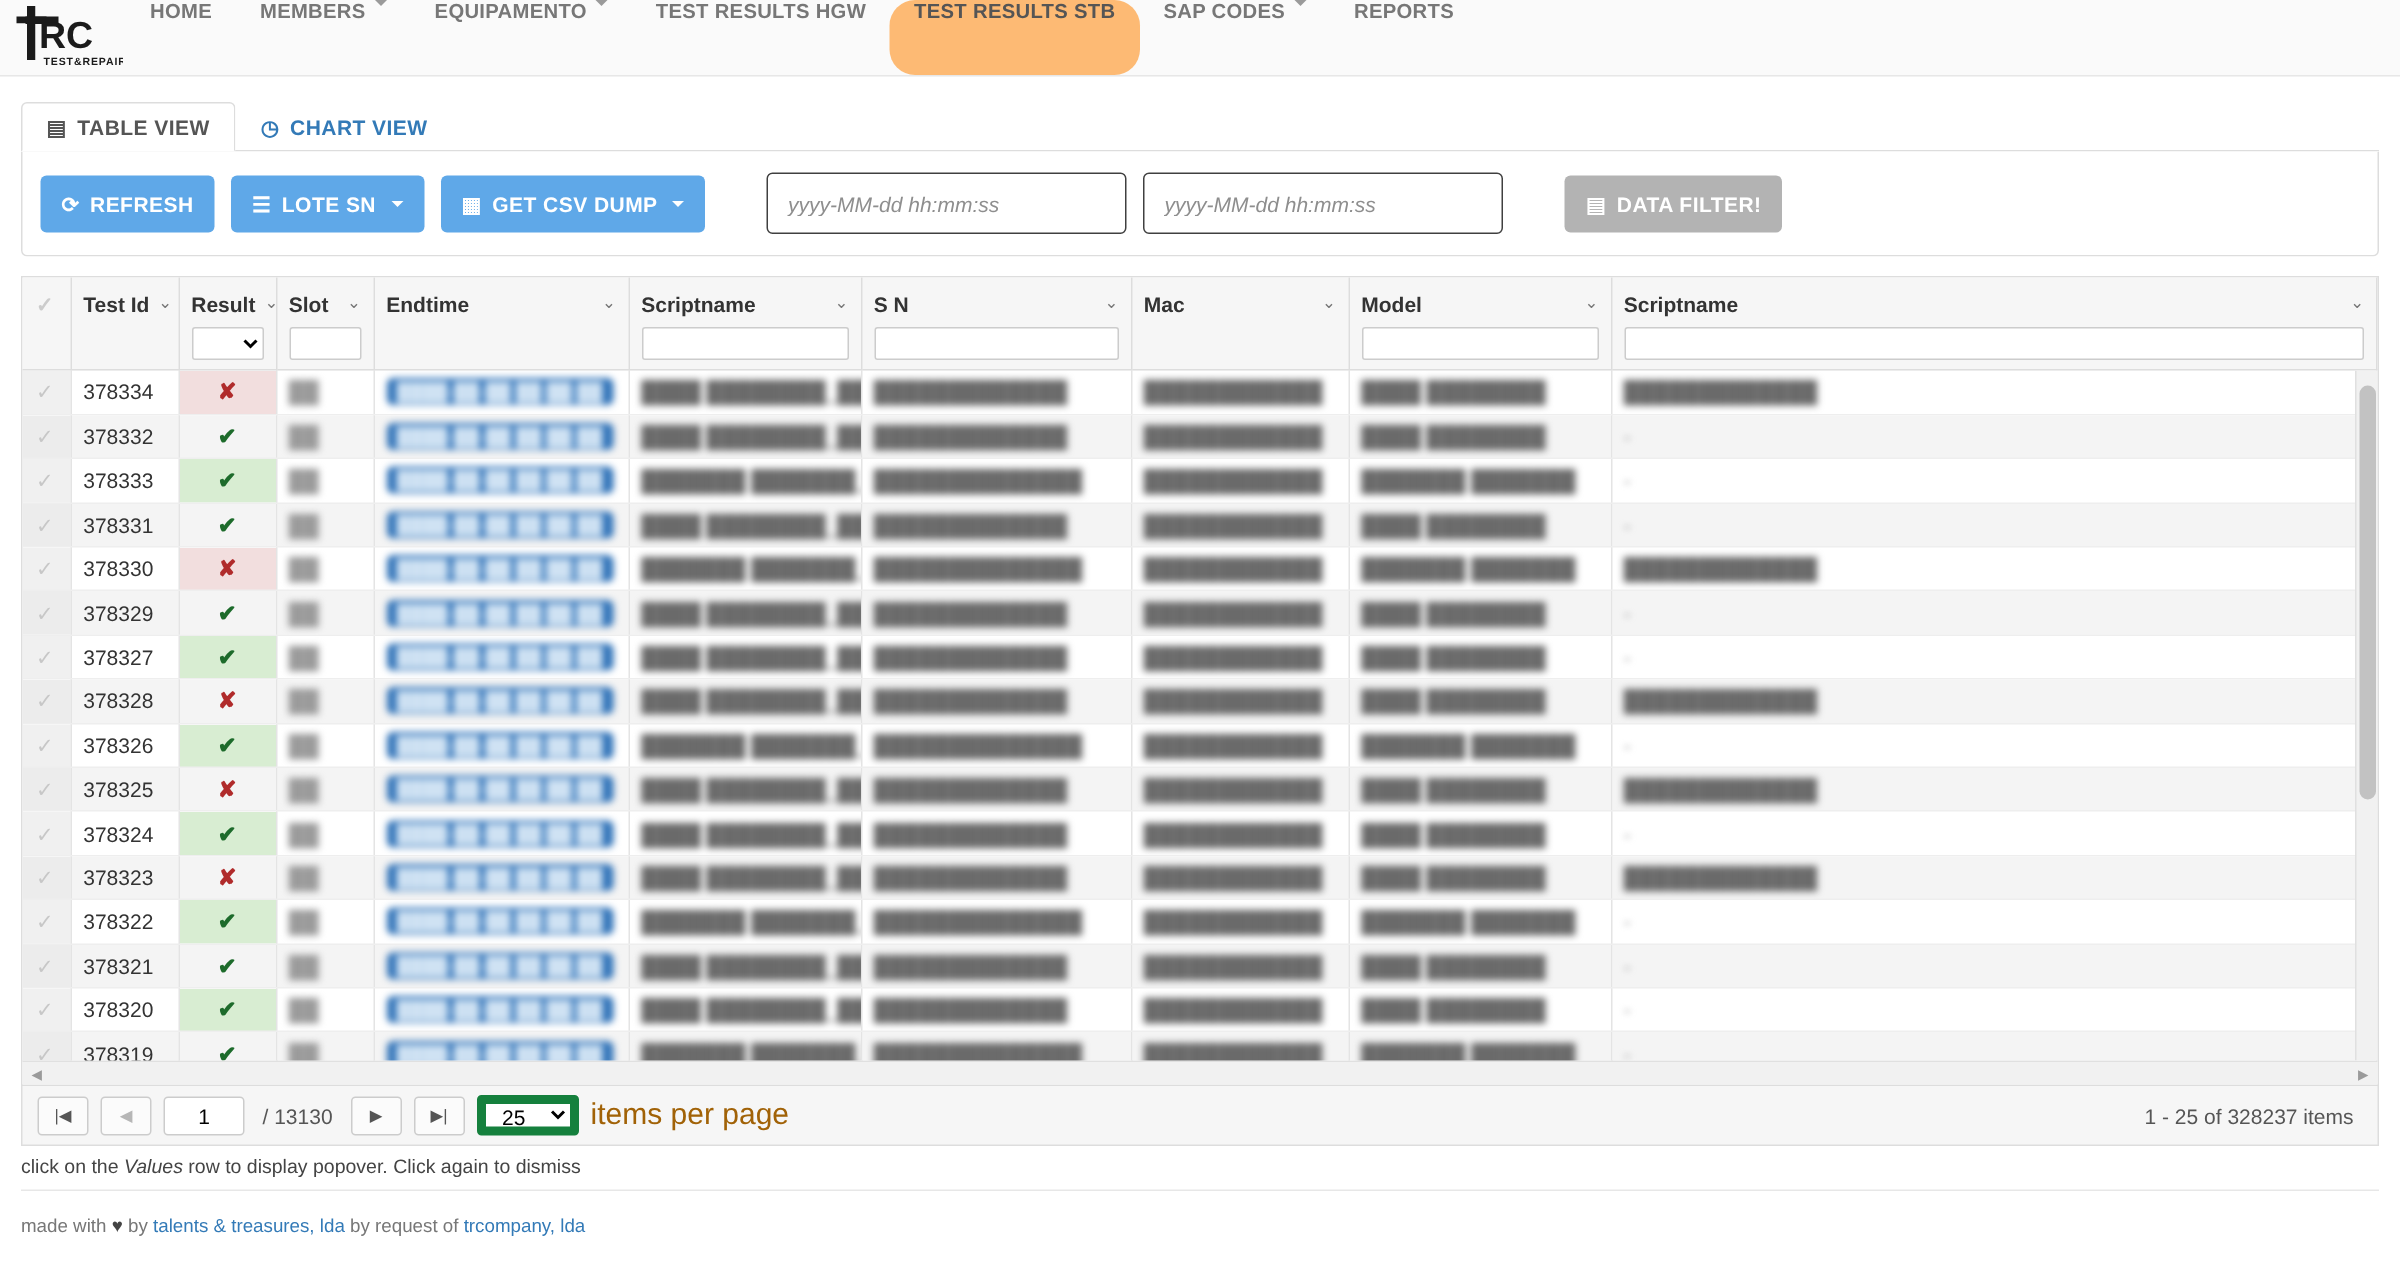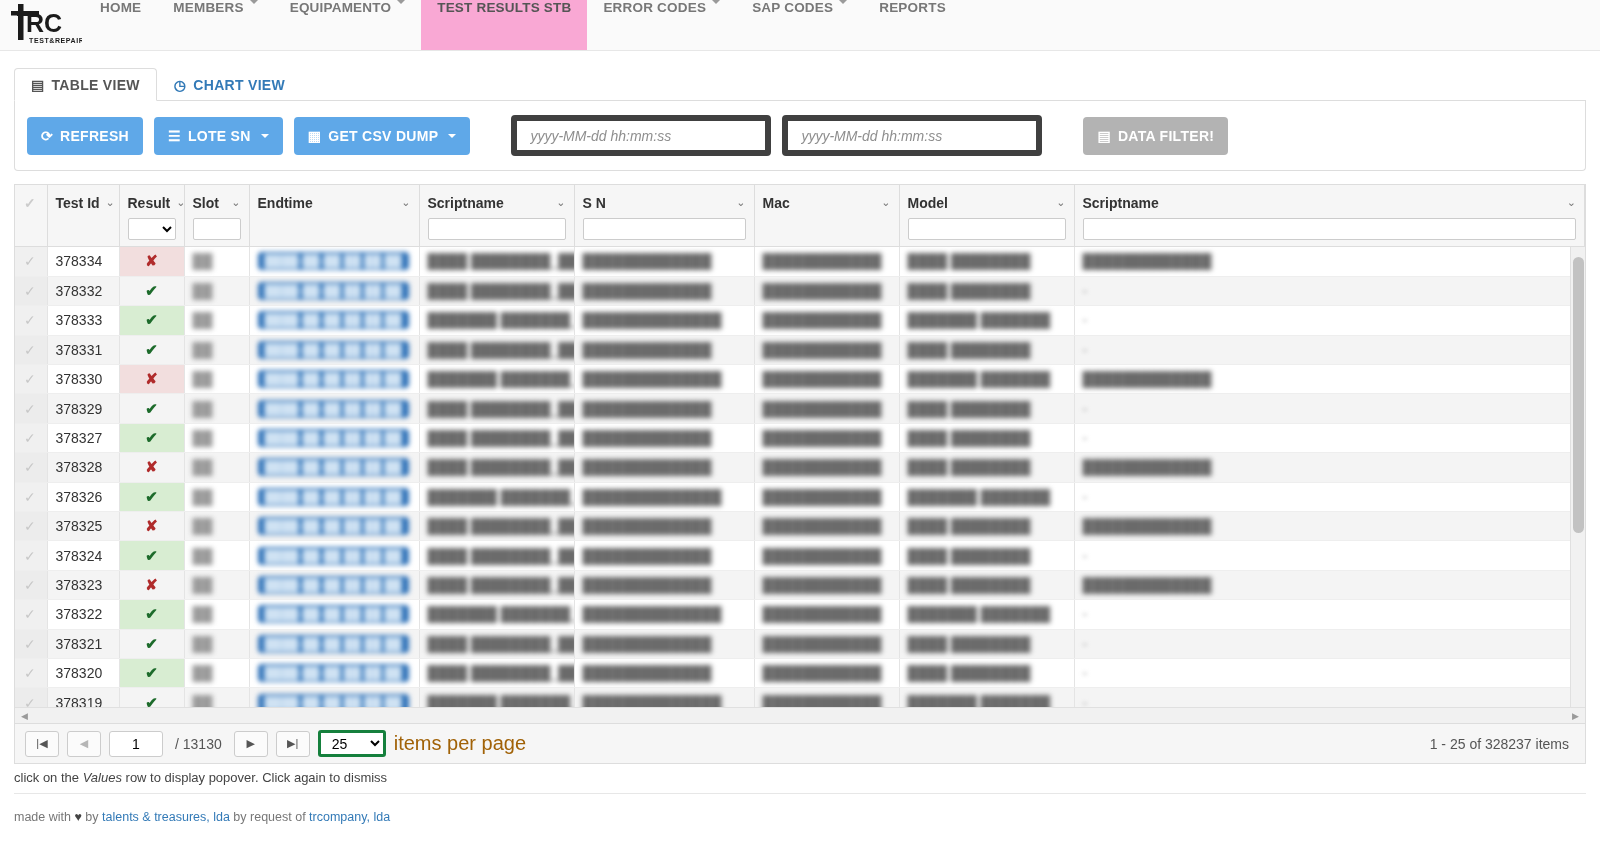--- a/index.html
+++ b/index.html
@@ -37,22 +37,23 @@
     padding:0 16px;
     font-size:13.5px;
     font-weight:bold;
     letter-spacing:.2px;
     color:#777777;
     text-transform:uppercase;
     cursor:pointer;
     white-space:nowrap;
   }
   .nav-item.active {
-    background:#f9a8d4;
+    background:#fdba74;
     color:#555555;
+    border-radius:17px;
   }
   .caret {
     display:inline-block;
     margin-left:6px;
     width:0; height:0;
     border-left:4px solid transparent;
     border-right:4px solid transparent;
     border-top:4px solid #9a9a9a;
   }
 
@@ -123,22 +124,22 @@
   .btn .bicon { font-size:14px; }
   .btn .caret-w {
     width:0;height:0;
     border-left:4px solid transparent;
     border-right:4px solid transparent;
     border-top:4px solid #ffffff;
     margin-left:3px;
   }
   .datebox {
     height:41px;
-    width:260px;
-    border:6px solid #404040;
+    width:240px;
+    border:1px solid #404040;
     border-radius:4px;
     padding:0 13px;
     font-size:14px;
     font-style:italic;
     color:#8e8e8e;
     font-family:"Liberation Sans", sans-serif;
     background:#fff;
     outline:none;
   }
   .datebox::placeholder { color:#8e8e8e; font-style:italic; opacity:1; }
@@ -298,21 +299,21 @@
     border-radius:3px;
     text-align:center;
     font-size:14px;
     background:#fff;
     font-family:"Liberation Sans", sans-serif;
     outline:none;
   }
   .ptotal { font-size:14px; color:#555; padding:0 4px; }
   .psel {
     width:68px; height:27px;
-    border:3px solid #15803d;
+    border:6px solid #15803d;
     border-radius:3px;
     font-size:14px;
     background:#fff;
     font-family:"Liberation Sans", sans-serif;
     padding-left:7px;
     outline:none;
   }
   .plabel { font-size:20px; color:#a16207; }
   .pright { margin-left:auto; font-size:14px; color:#555; padding-right:6px; }
 
@@ -351,26 +352,25 @@
         <span>HOME</span>
       </div>
     <div class="nav-item">
         <span>MEMBERS</span>
         <i class="caret"></i>
       </div>
     <div class="nav-item">
         <span>EQUIPAMENTO</span>
         <i class="caret"></i>
       </div>
+    <div class="nav-item">
+        <span>TEST RESULTS HGW</span>
+      </div>
     <div class="nav-item active">
         <span>TEST RESULTS STB</span>
-      </div>
-    <div class="nav-item">
-        <span>ERROR CODES</span>
-        <i class="caret"></i>
       </div>
     <div class="nav-item">
         <span>SAP CODES</span>
         <i class="caret"></i>
       </div>
     <div class="nav-item">
         <span>REPORTS</span>
       </div>
   </div>
 </div>

